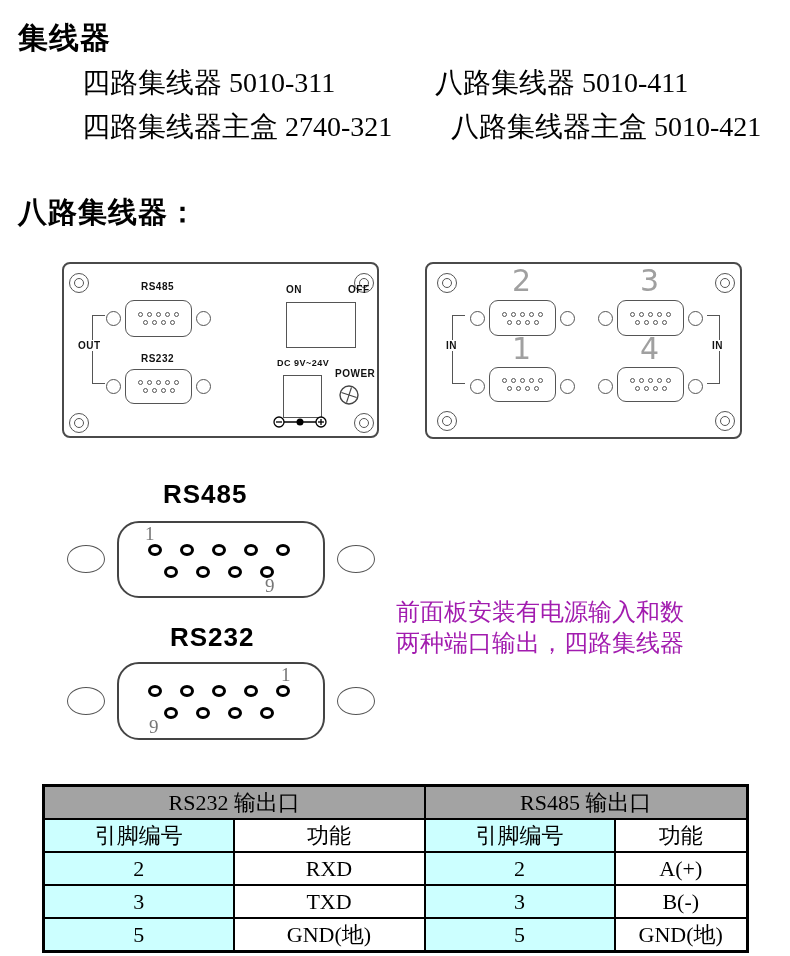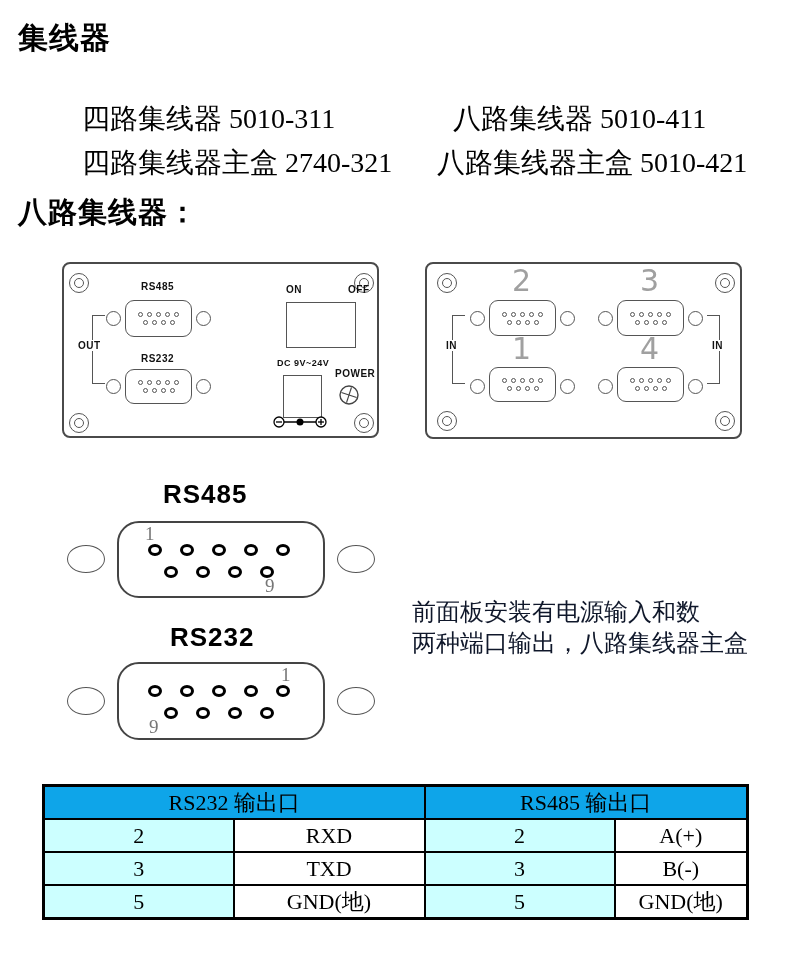--- a/index.html
+++ b/index.html
@@ -2,21 +2,21 @@
 <html><head>
 <meta charset="utf-8">
 <style>
   html,body{margin:0;padding:0;}
   body{width:790px;height:956px;position:relative;background:#fff;overflow:hidden;
        font-family:"Liberation Sans",sans-serif;color:#000;}
   .abs{position:absolute;}
 
   
   .doc-title{left:18px;top:18px;font:bold 30px "Liberation Serif",serif;letter-spacing:1px;}
-  .product{font:28px "Liberation Serif",serif;white-space:nowrap;margin-top:36px;}
+  .product{font:28px "Liberation Serif",serif;white-space:nowrap;}
   .sec-heading{left:18px;top:193px;font:bold 29px "Liberation Serif",serif;letter-spacing:1px;}
 
   
   .panel{position:absolute;border:2px solid #4a4a4a;border-radius:8px;background:#fff;}
   #front-panel{left:62px;top:262px;width:313px;height:172px;}
   #rear-panel{left:425px;top:262px;width:313px;height:173px;}
   .screw{position:absolute;width:18px;height:18px;border:1px solid #555;border-radius:50%;
          display:flex;align-items:center;justify-content:center;}
   .screw::after{content:"";width:8px;height:8px;border:1px solid #555;border-radius:50%;}
   .db9-mini{position:absolute;width:65px;border:1px solid #555;border-radius:9px;
@@ -30,40 +30,40 @@
              color:#a0a0a0;line-height:32px;}
 
   
   .big-label{position:absolute;font:bold 26px "Liberation Sans",sans-serif;letter-spacing:1px;}
   .db9-big{position:absolute;width:204px;border:2px solid #444;border-radius:22px;background:#fff;}
   .big-pin{position:absolute;width:8px;height:6px;border:3px solid #000;border-radius:50%;}
   .big-hole{position:absolute;width:36px;height:26px;border:1px solid #555;border-radius:50%;}
   .pin-num{position:absolute;font:19px "Liberation Serif",serif;color:#777;line-height:19px;}
 
   
-  .descr{left:412px;top:596px;width:378px;font:24px "Liberation Sans",sans-serif;
-         color:#0f172a;line-height:31px;}
+  .descr{left:396px;top:596px;width:378px;font:24px "Liberation Sans",sans-serif;
+         color:#a21caf;line-height:31px;}
 
   
   .pin-table{position:absolute;left:42px;top:784px;border-collapse:collapse;table-layout:fixed;
              font-family:"Liberation Serif",serif;font-size:22px;}
   .pin-table td,.pin-table th{border:2px solid #000;text-align:center;vertical-align:middle;
              padding:0;font-weight:normal;height:31px;overflow:hidden;}
   .pin-table{border:3px solid #000;}
-  .hdr{background:#0ea5e9;height:32px;}
+  .hdr{background:#a3a3a3;height:32px;}
   .cyan{background:#CCFFFF;}
 </style>
 </head>
 <body>
 
 <div class="abs doc-title">集线器</div>
 <div class="abs product" style="left:82px;top:64px;">四路集线器 5010-311</div>
-<div class="abs product" style="left:453px;top:64px;">八路集线器 5010-411</div>
+<div class="abs product" style="left:435px;top:64px;">八路集线器 5010-411</div>
 <div class="abs product" style="left:82px;top:108px;">四路集线器主盒 2740-321</div>
-<div class="abs product" style="left:437px;top:108px;">八路集线器主盒 5010-421</div>
+<div class="abs product" style="left:451px;top:108px;">八路集线器主盒 5010-421</div>
 <div class="abs sec-heading">八路集线器：</div>
 
 <div class="panel" id="front-panel">
   <div class="screw" style="left:5px;top:9px;"></div>
   <div class="screw" style="left:290px;top:9px;"></div>
   <div class="screw" style="left:5px;top:149px;"></div>
   <div class="screw" style="left:290px;top:149px;"></div>
 
   <div class="plabel" style="left:61px;top:17px;width:65px;text-align:center;">RS485</div>
   <div class="db9-mini" style="left:61px;top:36px;height:35px;">
@@ -253,36 +253,42 @@
     <span class="big-pin" style="left: 45px; top: 43px;"></span>
     <span class="big-pin" style="left: 77px; top: 43px;"></span>
     <span class="big-pin" style="left: 109px; top: 43px;"></span>
     <span class="big-pin" style="left: 141px; top: 43px;"></span>
   </div>
 <div class="abs big-hole" style="left:67px;top:687px;"></div>
 <div class="abs big-hole" style="left:337px;top:687px;"></div>
 
 <div class="abs descr">
   <div>前面板安装有电源输入和数</div>
-  <div>两种端口输出，八路集线器主盒</div>
+  <div>两种端口输出，四路集线器</div>
 </div>
 
 <table class="pin-table">
   <colgroup>
       <col style="width:190px">
       <col style="width:191px">
       <col style="width:190px">
       <col style="width:133px">
     </colgroup>
   <tbody>
       <tr>
     <th class="hdr" colspan="2">RS232 输出口</th>
     <th class="hdr" colspan="2">RS485 输出口</th>
   </tr>
   <tr>
+    <td class="cyan">引脚编号</td>
+    <td>功能</td>
+    <td class="cyan">引脚编号</td>
+    <td>功能</td>
+  </tr>
+  <tr>
     <td class="cyan">2</td>
     <td>RXD</td>
     <td class="cyan">2</td>
     <td>A(+)</td>
   </tr>
   <tr>
     <td class="cyan">3</td>
     <td>TXD</td>
     <td class="cyan">3</td>
     <td>B(-)</td>

